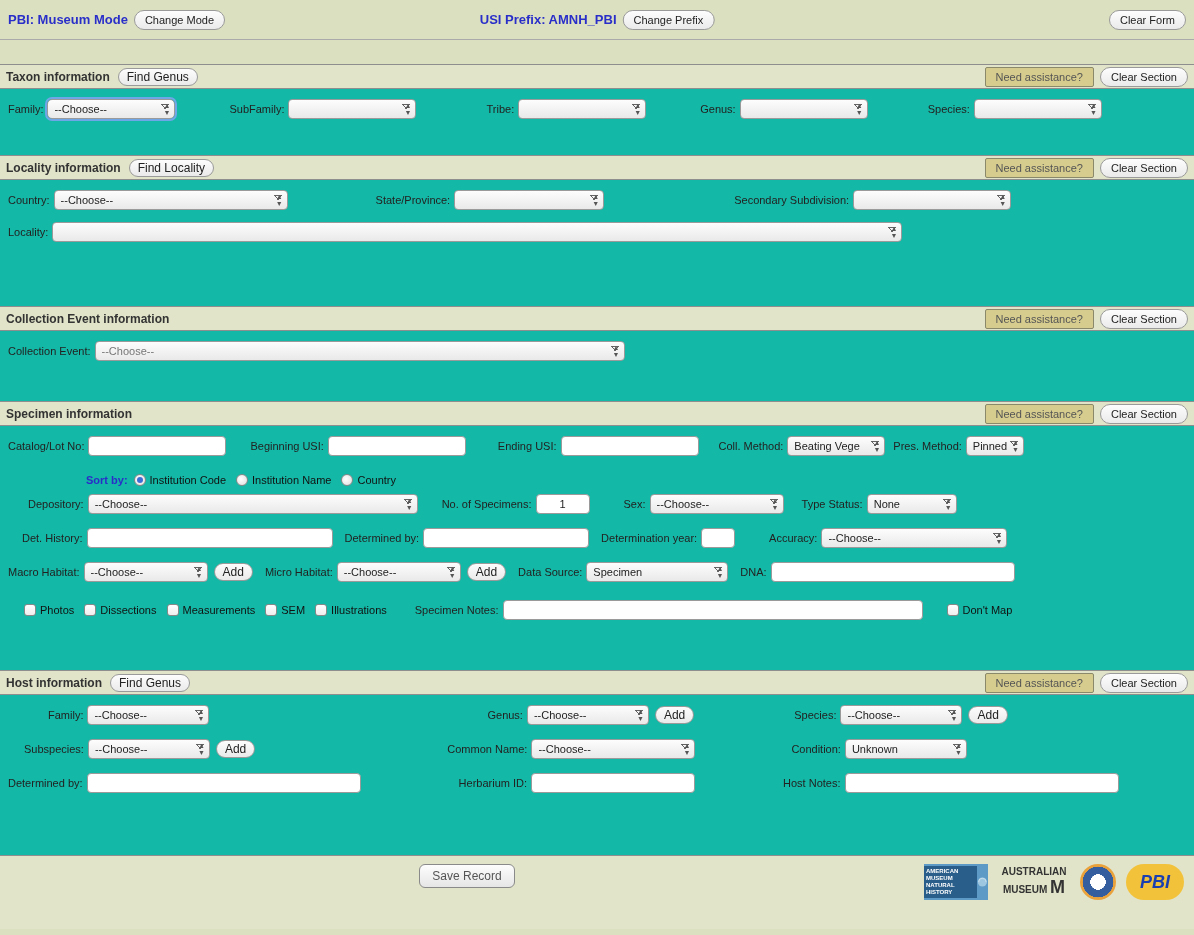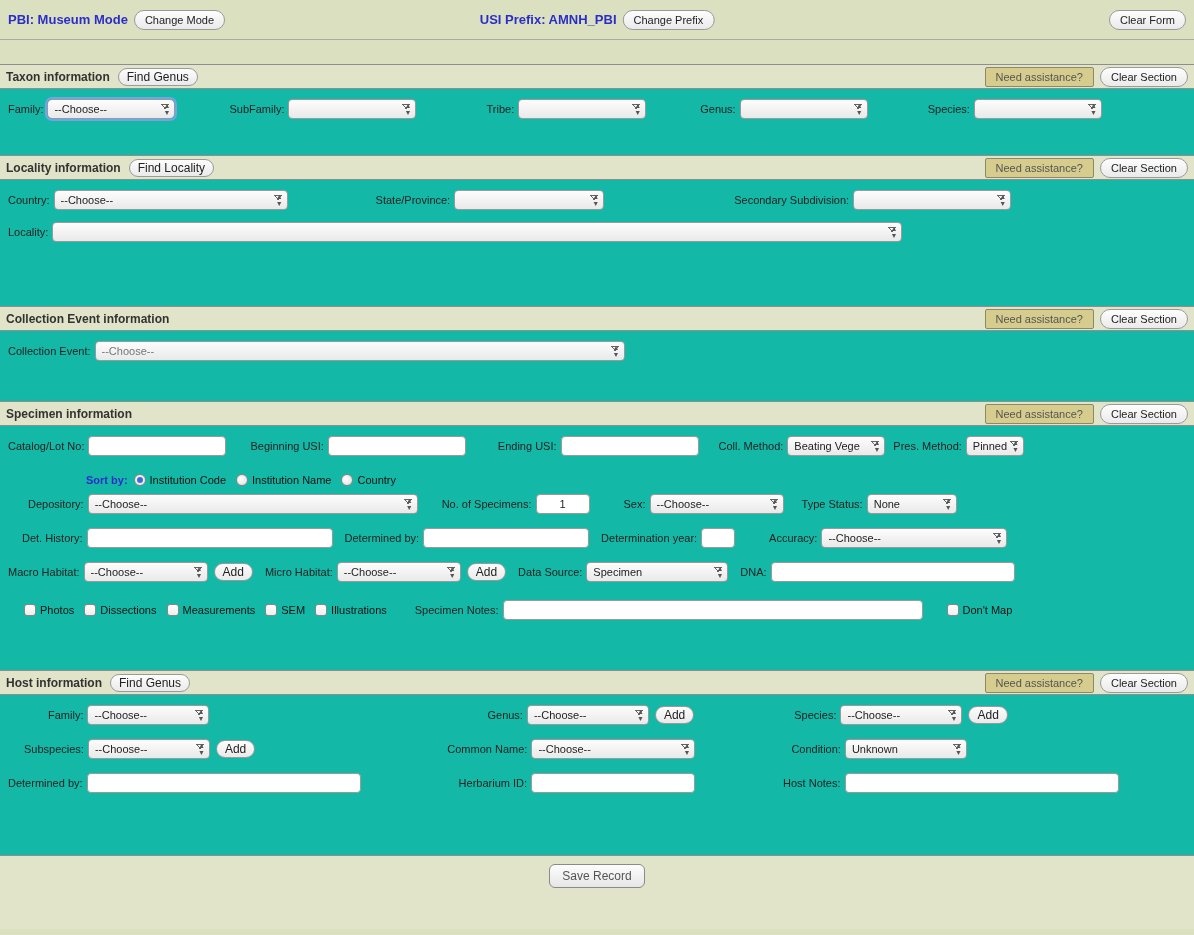--- a/index.html
+++ b/index.html
@@ -369,13 +369,27 @@
     <span class="gap" style="width:88px;"></span>
     <span class="lbl">Host Notes:</span>
     <span class="text" style="width:274px;"></span>
   </div>
 </div>
 
 <div class="footer">
   <div class="center">
       <button class="save-btn">Save Record</button>
     </div>
+  <div class="logos">
+    <div class="logo logo-amnh">
+      <div class="sub">AMERICAN MUSEUM NATURAL HISTORY</div>
+      <svg width="26" height="30" viewBox="0 0 26 30">
+          <circle cx="13" cy="15" r="11" fill="#9dc7e0"></circle>
+          <path d="M4 15a9 9 0 0 1 18 0" stroke="#fff" stroke-width="1" fill="none"></path>
+        </svg>
+    </div>
+    <div class="logo logo-aus">
+      <div><span>AUSTRALIAN</span><br><span>MUSEUM</span> <span class="m">M</span></div>
+    </div>
+    <div class="logo logo-nsf"></div>
+    <div class="logo logo-pbi">PBI</div>
+  </div>
 </div>
 
 </body></html>

